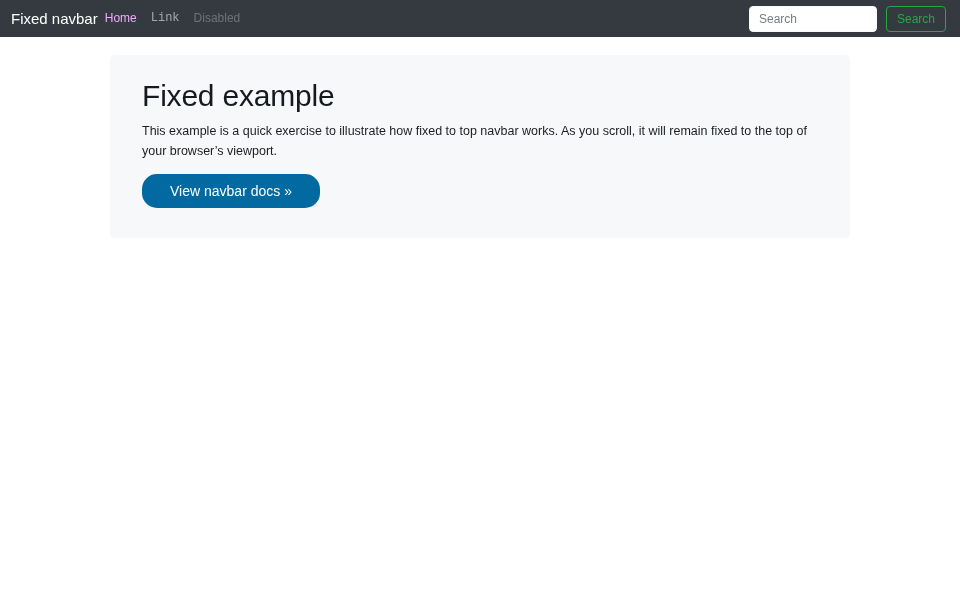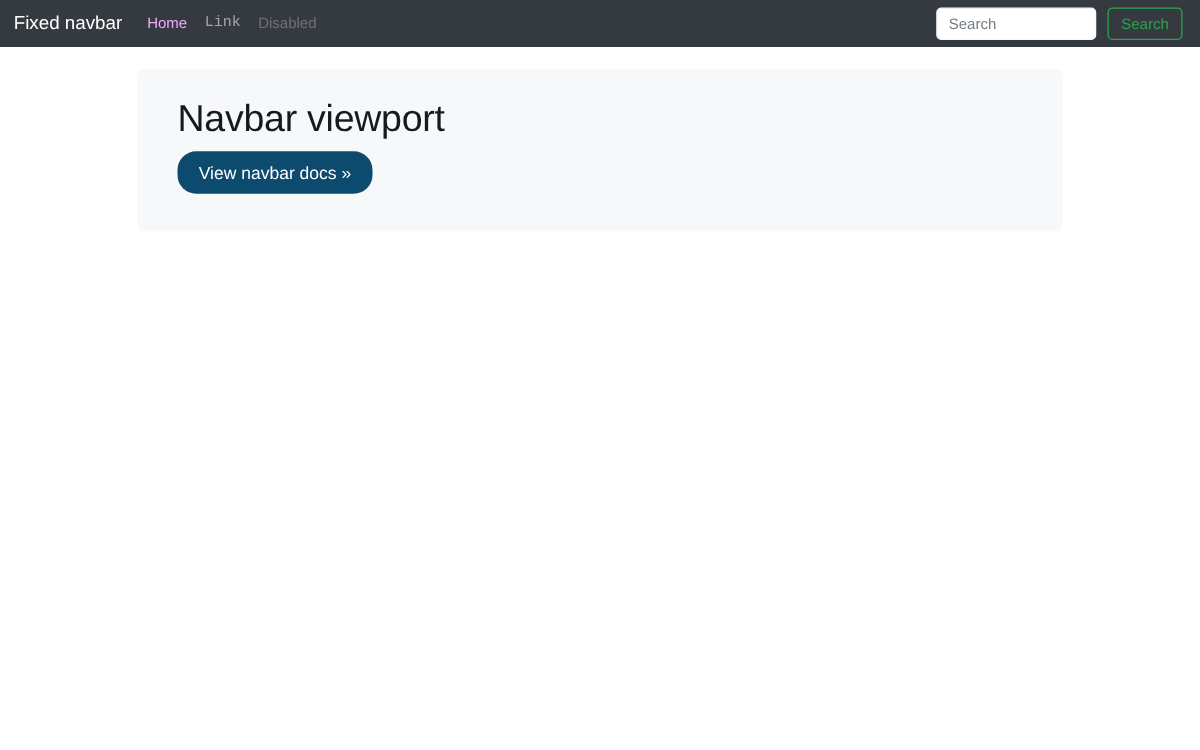--- a/index.html
+++ b/index.html
@@ -23,21 +23,20 @@
     display: flex;
     align-items: center;
     padding: 0 14px 0 11px;
     z-index: 10;
   }
   .navbar-brand {
     color: #ffffff;
     font-size: 15px;
     line-height: 37px;
     text-decoration: none;
-    margin-right: 13px;
     white-space: nowrap;
   }
   .navbar-nav {
     display: flex;
     align-items: center;
     height: 100%;
   }
   .nav-link {
     font-size: 12px;
     padding: 0 7px;
@@ -102,29 +101,29 @@
   }
   .jumbotron p {
     font-size: 12.5px;
     line-height: 20px;
     margin: 0 0 13px 0;
     color: #1b1e21;
     max-width: 676px;
   }
   .btn-primary {
     display: inline-block;
-    background: #0c4a6e;
+    background: #0369a1;
     color: #ffffff;
     border: none;
     border-radius: 15px;
     font-size: 14px;
     font-family: inherit;
     line-height: 34px;
     height: 34px;
-    padding: 0 17px;
+    padding: 0 28px;
     text-decoration: none;
     cursor: pointer;
   }
 </style>
 </head>
 <body>
 
 <nav class="navbar">
   <a class="navbar-brand">Fixed navbar</a>
 
@@ -137,16 +136,17 @@
   <div class="navbar-spacer"></div>
 
   <div class="search-form">
     <input class="search-input" type="text" placeholder="Search" style="">
     <button class="btn-outline-success">Search</button>
   </div>
 </nav>
 
 <main class="main-container">
   <div class="jumbotron">
-    <h1>Navbar viewport</h1>
+    <h1>Fixed example</h1>
+    <p>This example is a quick exercise to illustrate how fixed to top navbar works. As you scroll, it will remain fixed to the top of your browser’s viewport.</p>
     <a class="btn-primary">View navbar docs »</a>
   </div>
 </main>
 
 </body></html>

